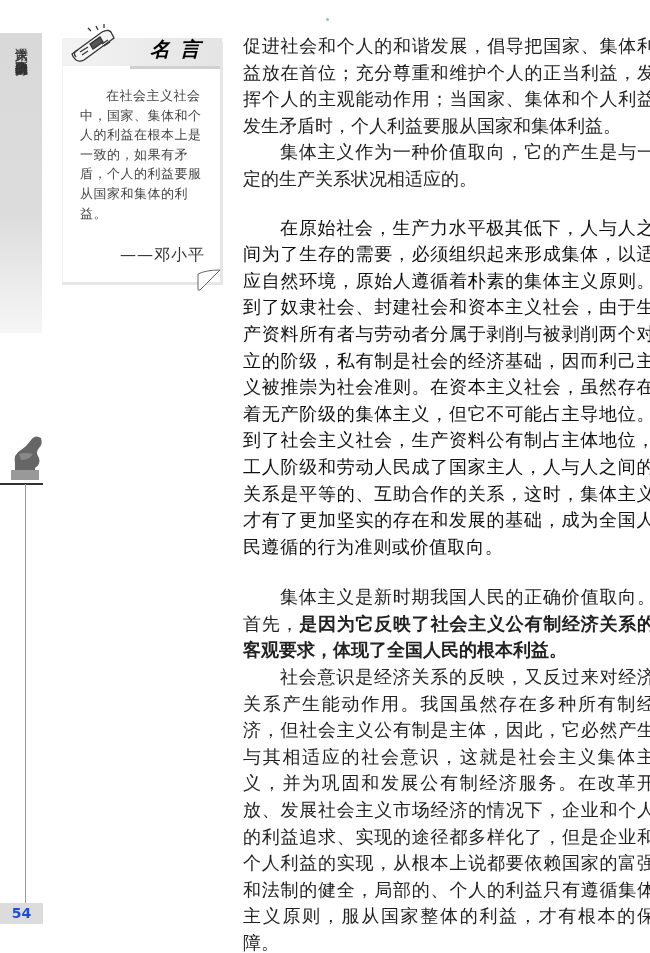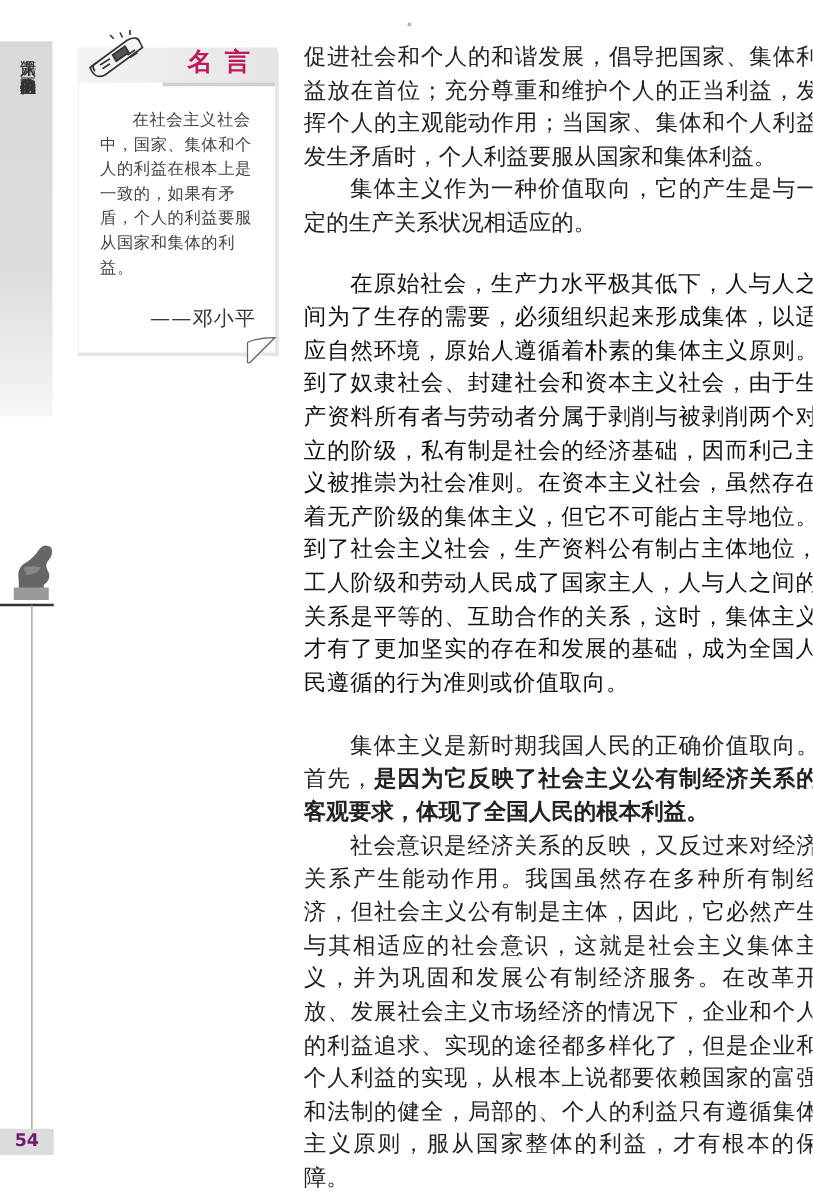--- a/index.html
+++ b/index.html
@@ -33,21 +33,21 @@
     position: absolute; left: 62px; top: 38px; width: 160px; height: 28px;
     background: linear-gradient(to right, #f3f3f3, #e4e4e4);
   }
   .quote-header-line {
     position: absolute; left: 130px; top: 66px; width: 90px; height: 3px;
     background: #d0d0d0;
   }
   .quote-title {
     position: absolute; left: 150px; top: 36px;
     font-family: "DejaVu Sans", "Liberation Sans", sans-serif;
-    font-size: 20px; font-weight: bold; letter-spacing: 10px; color: #be185d;
+    font-size: 20px; font-weight: bold; font-style: italic; letter-spacing: 10px; color: #000000;
   }
   .scroll-icon { position: absolute; left: 66px; top: 24px; width: 56px; height: 40px; }
   .quote-body {
     position: absolute; left: 80px; top: 86px; width: 125px;
     font-family: Liberation Sans, sans-serif;
     font-size: 13px; line-height: 19.6px; color: #444;
     text-indent: 26px; letter-spacing: 0.5px;
   }
   .quote-author {
     position: absolute; left: 120px; top: 245px;
@@ -59,21 +59,21 @@
   .thinker { position: absolute; left: 5px; top: 430px; width: 38px; height: 50px; }
   .h-rule { position: absolute; left: 0; top: 483px; width: 43px; height: 1.5px; background: #333; }
   .v-rule { position: absolute; left: 25px; top: 484px; width: 1px; height: 420px; background: #999; }
   .page-num-box {
     position: absolute; left: 0; top: 903px; width: 43px; height: 21px;
     background: #dcdcdc;
   }
   .page-num {
     position: absolute; left: 0; top: 903px; width: 43px; height: 32px; text-align: center;
     font-family: "DejaVu Sans", "Liberation Sans", sans-serif; font-size: 14px; line-height: 21px;
-    color: #701a75; font-weight: bold;
+    color: #1d4ed8; font-weight: bold;
   }
 
   
   .main {
     position: absolute; left: 243px; top: 33px; width: 412px;
     font-size: 18px; line-height: 26.6px; color: #222;
   }
   .main p { margin: 0; text-align: justify; }
   .indent { text-indent: 37px; }
   .kai {

